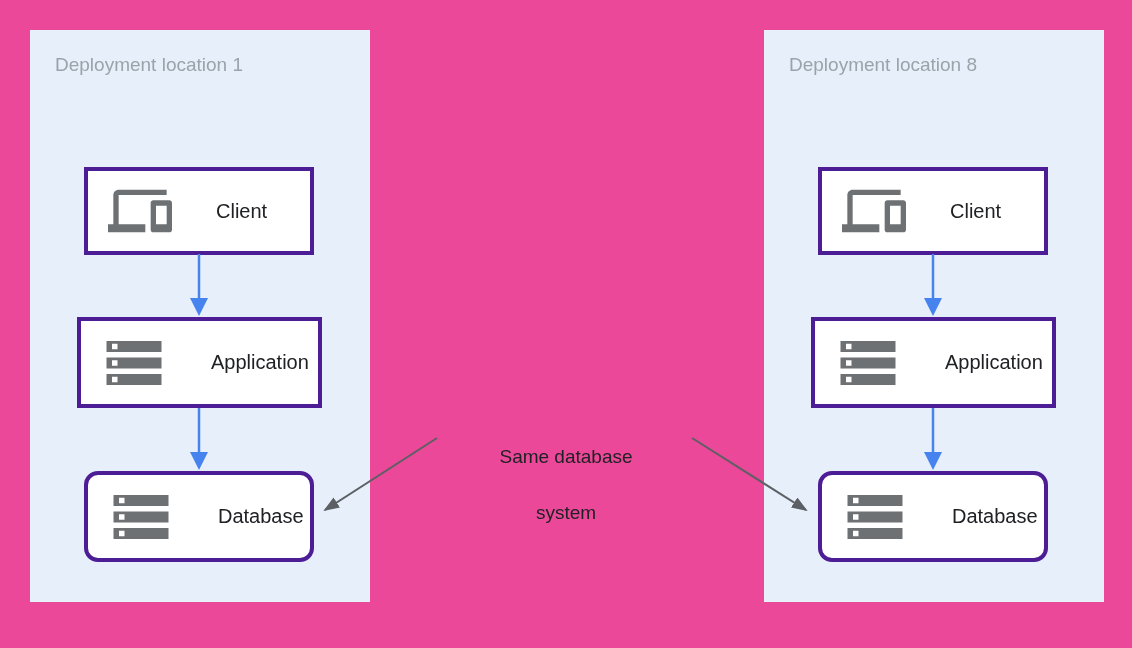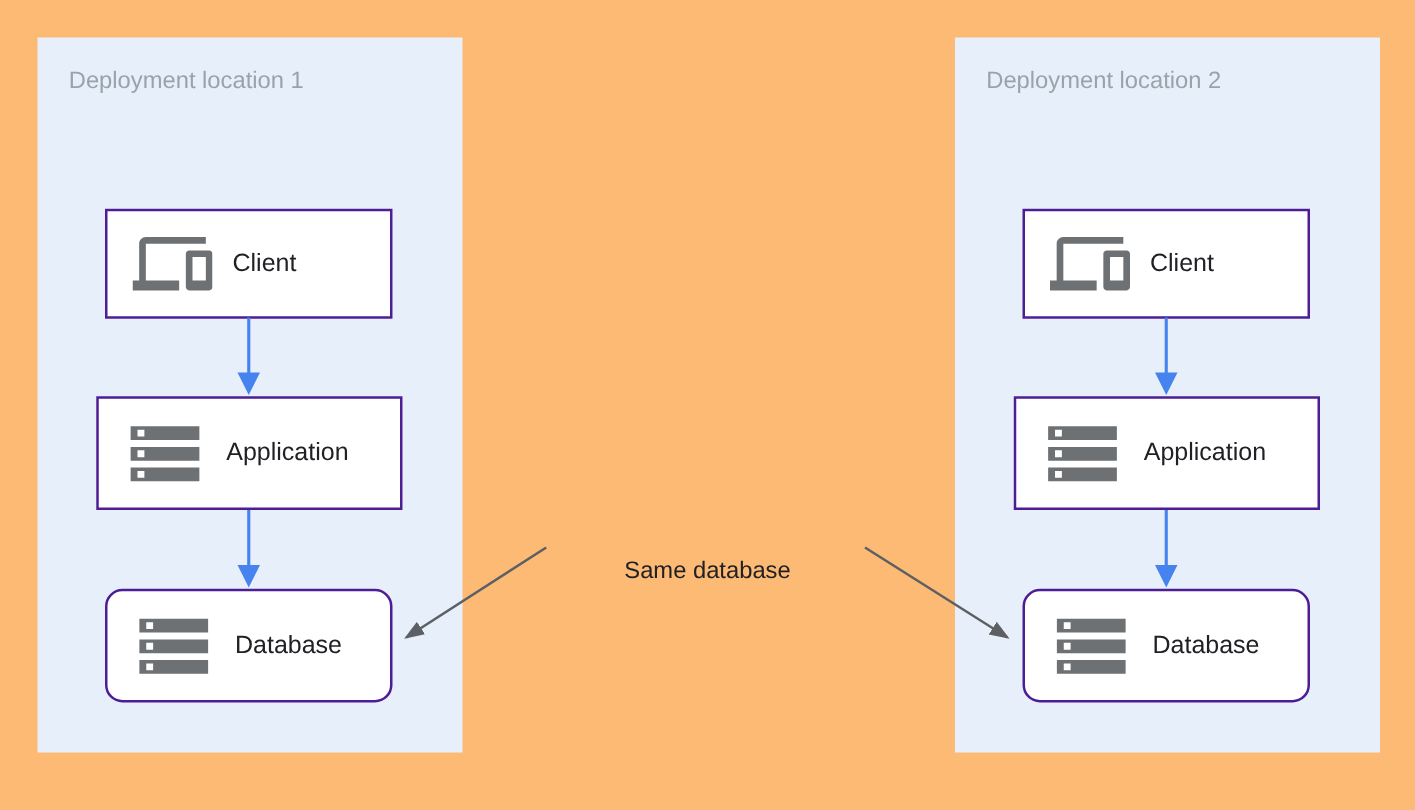--- a/index.html
+++ b/index.html
@@ -5,21 +5,21 @@
   html, body {
     margin: 0;
     padding: 0;
     background: #ffffff;
     font-family: "Liberation Sans", sans-serif;
   }
   .stage {
     position: relative;
     width: 1132px;
     height: 648px;
-    background: #fdba74;
+    background: #ec4899;
     overflow: hidden;
   }
   .panel {
     position: absolute;
     top: 30px;
     width: 340px;
     height: 572px;
     background: #e7f0fa;
   }
   .panel-1 { left: 30px; }
@@ -29,24 +29,25 @@
     top: 24px;
     left: 25px;
     font-size: 19px;
     color: #9aa2aa;
     white-space: nowrap;
   }
   .node {
     position: absolute;
     box-sizing: border-box;
     background: #ffffff;
-    border: 2px solid #4c1d95;
+    border: 4px solid #4c1d95;
     display: flex;
     align-items: center;
     padding-left: 20px;
+    gap: 28px;
   }
   .node-client      { left: 54px; top: 137px; width: 230px; height: 88px; }
   .node-application { left: 47px; top: 287px; width: 245px; height: 91px; }
   .node-database    { left: 54px; top: 441px; width: 230px; height: 91px; border-radius: 14px; }
   .node-icon {
     flex: 0 0 auto;
     display: block;
     margin-right: 16px;
   }
   .node-label {
@@ -98,21 +99,21 @@
 
     <div class="node node-database">
       <svg class="node-icon" width="66" height="66" viewBox="0 0 24 24">
         <path fill="#6e7174" d="M2 20h20v-4H2v4zm2-3h2v2H4v-2zM2 4v4h20V4H2zm4 3H4V5h2v2zm-4 7h20v-4H2v4zm2-3h2v2H4v-2z"></path>
       </svg>
       <span class="node-label">Database</span>
     </div>
   </div>
 
   <div class="panel panel-2">
-    <div class="panel-title">Deployment location 2</div>
+    <div class="panel-title">Deployment location 8</div>
 
     <div class="node node-client">
       <svg class="node-icon" width="64" height="64" viewBox="0 0 24 24">
         <path fill="#6e7174" d="M4 6h18V4H4c-1.1 0-2 .9-2 2v11H0v3h14v-3H4V6zm19 2h-6c-.55 0-1 .45-1 1v10c0 .55.45 1 1 1h6c.55 0 1-.45 1-1V9c0-.55-.45-1-1-1zm-1 9h-4v-7h4v7z"></path>
       </svg>
       <span class="node-label">Client</span>
     </div>
 
     <div class="node node-application">
       <svg class="node-icon" width="66" height="66" viewBox="0 0 24 24">
@@ -153,15 +154,16 @@
       <line x1="933" y1="408" x2="933" y2="453" stroke="#4683ee" stroke-width="2.5"></line>
       <polygon points="924,452 942,452 933,470" fill="#4683ee"></polygon>
     </g>
 
     <line x1="437" y1="438" x2="325" y2="510" stroke="#5c6064" stroke-width="2" marker-end="url(#arrow-dark)"></line>
     <line x1="692" y1="438" x2="806" y2="510" stroke="#5c6064" stroke-width="2" marker-end="url(#arrow-dark)"></line>
   </svg>
 
   <div class="annotation">
     <span>Same database</span>
+    <span>system</span>
   </div>
 
 </div>
 
 </body></html>

